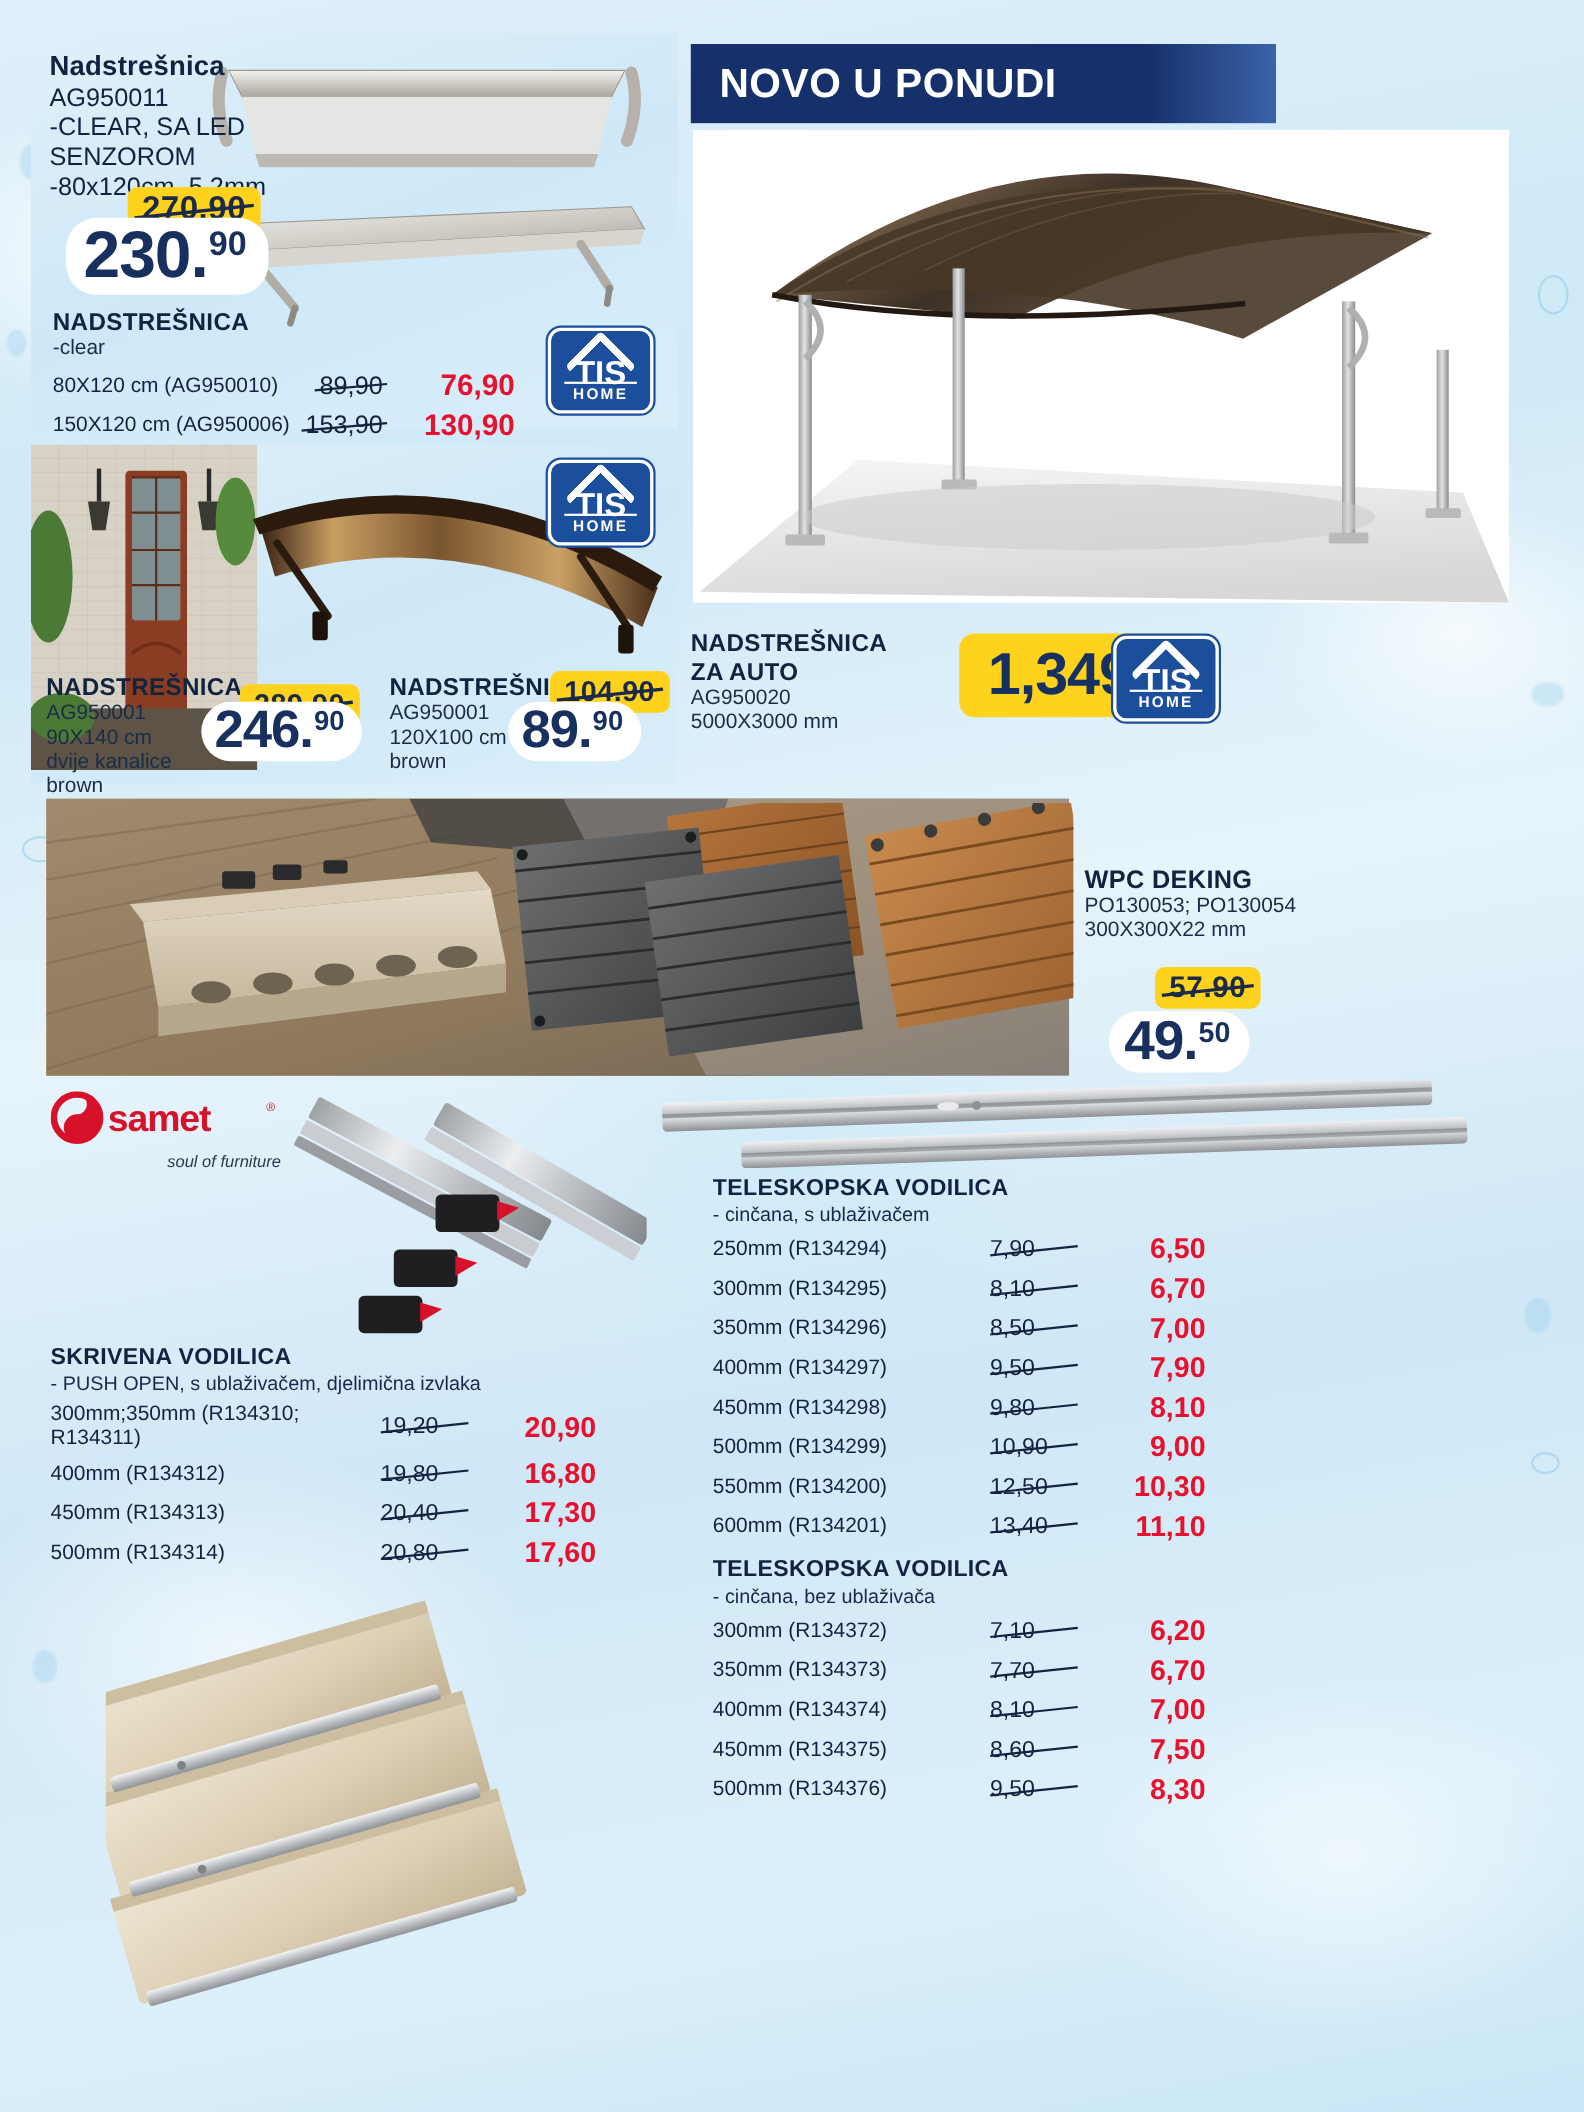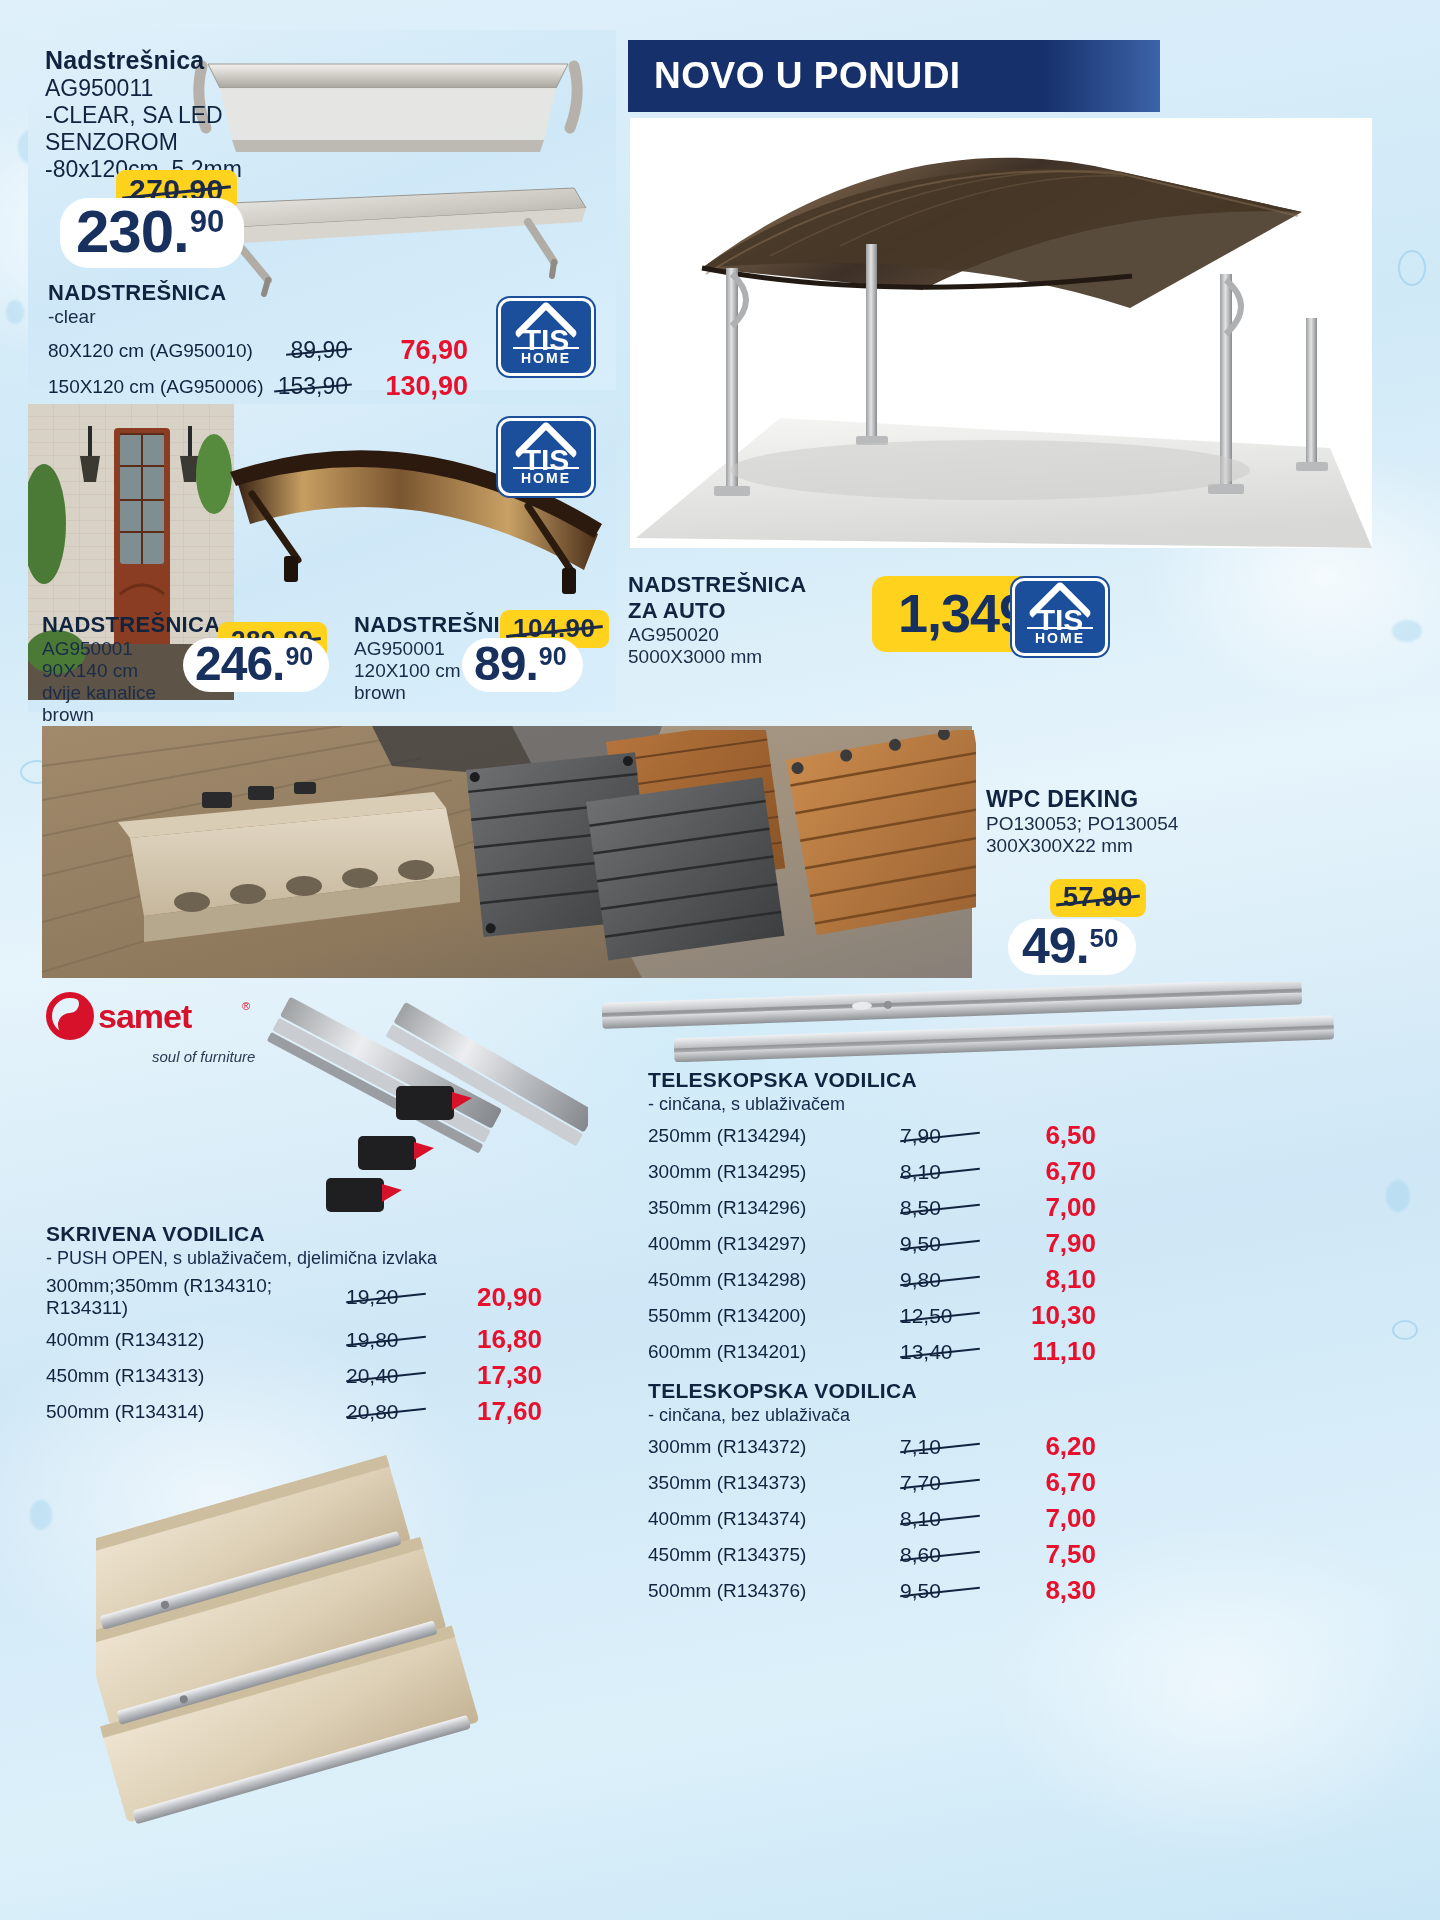--- a/index.html
+++ b/index.html
@@ -633,20 +633,25 @@
     <span class="lbl">400mm (R134297)</span>
     <span class="o">9,50</span>
     <span class="n">7,90</span>
   </div>
   <div class="trow">
     <span class="lbl">450mm (R134298)</span>
     <span class="o">9,80</span>
     <span class="n">8,10</span>
   </div>
   <div class="trow">
+    <span class="lbl">500mm (R134299)</span>
+    <span class="o">10,90</span>
+    <span class="n">9,00</span>
+  </div>
+  <div class="trow">
     <span class="lbl">550mm (R134200)</span>
     <span class="o">12,50</span>
     <span class="n">10,30</span>
   </div>
   <div class="trow">
     <span class="lbl">600mm (R134201)</span>
     <span class="o">13,40</span>
     <span class="n">11,10</span>
   </div>
 

